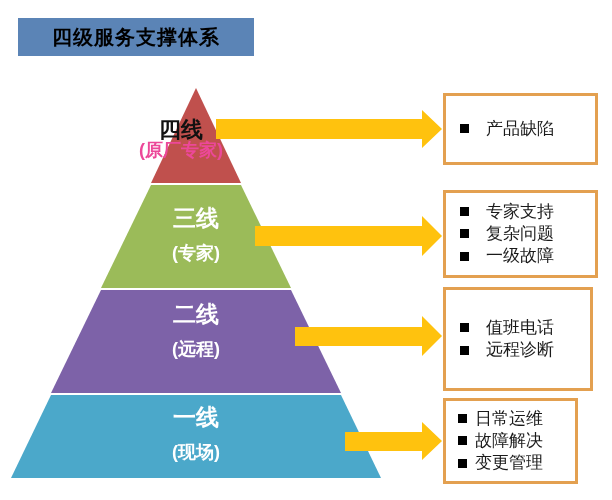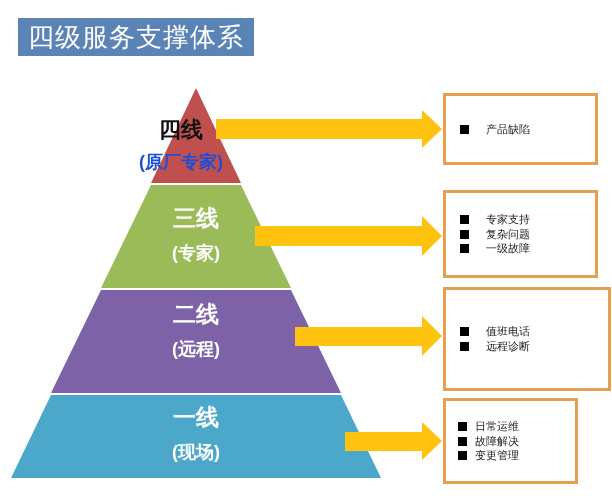--- a/index.html
+++ b/index.html
@@ -31,23 +31,23 @@
     top: 18px;
     width: 236px;
     height: 38px;
     background: #5B84B6;
     display: flex;
     align-items: center;
     justify-content: center;
     box-sizing: border-box;
   }
   #title-banner .title-text {
-    color: #ffffff;
-    font-size: 26px;
-    font-weight: normal;
+    color: #000000;
+    font-size: 20px;
+    font-weight: bold;
     letter-spacing: 1px;
     line-height: 1;
     white-space: nowrap;
   }
 
   
   #pyramid-svg {
     position: absolute;
     left: 0;
     top: 0;
@@ -74,21 +74,21 @@
     margin-top: 14px;
   }
 
   
   #tier-label-4 {
     left: 105px;
     top: 118px;
     width: 152px;
   }
   #tier-label-4 .tier-main { color: #111111; font-size: 22px; }
-  #tier-label-4 .tier-sub  { color: #1d4ed8; font-size: 18px; margin-top: 12px; }
+  #tier-label-4 .tier-sub  { color: #ec4899; font-size: 18px; margin-top: 0; }
 
   
   #tier-label-3 {
     left: 120px;
     top: 206px;
     width: 152px;
   }
   #tier-label-3 .tier-main { color: #ffffff; }
   #tier-label-3 .tier-sub  { color: #ffffff; }
 
@@ -127,36 +127,36 @@
   }
   .bullet {
     width: 9px;
     height: 9px;
     background: #000000;
     flex: 0 0 auto;
     display: inline-block;
   }
   .callout-text {
     color: #1a1a1a;
-    font-size: 11px;
+    font-size: 17px;
     white-space: nowrap;
   }
 
   
   #callout-1 { left: 443px; top: 93px;  width: 155px; height: 72px;  padding: 4px 0 4px 14px; }
   #callout-1 .callout-row { margin: 1px 0; }
   #callout-1 .bullet { margin-right: 17px; }
 
   
   #callout-2 { left: 443px; top: 190px; width: 155px; height: 88px; padding: 4px 0 4px 14px; }
   #callout-2 .callout-row { margin: 1px 0; }
   #callout-2 .bullet { margin-right: 17px; }
 
   
-  #callout-3 { left: 443px; top: 287px; width: 168px; height: 104px; padding: 4px 0 4px 14px; }
+  #callout-3 { left: 443px; top: 287px; width: 150px; height: 104px; padding: 4px 0 4px 14px; }
   #callout-3 .callout-row { margin: 1px 0; }
   #callout-3 .bullet { margin-right: 17px; }
 
   
   #callout-4 { left: 443px; top: 398px; width: 135px; height: 86px; padding: 4px 0 4px 12px; }
   #callout-4 .callout-row { margin: 1px 0; }
   #callout-4 .bullet { margin-right: 8px; }
 
   
   #arrow-svg {

